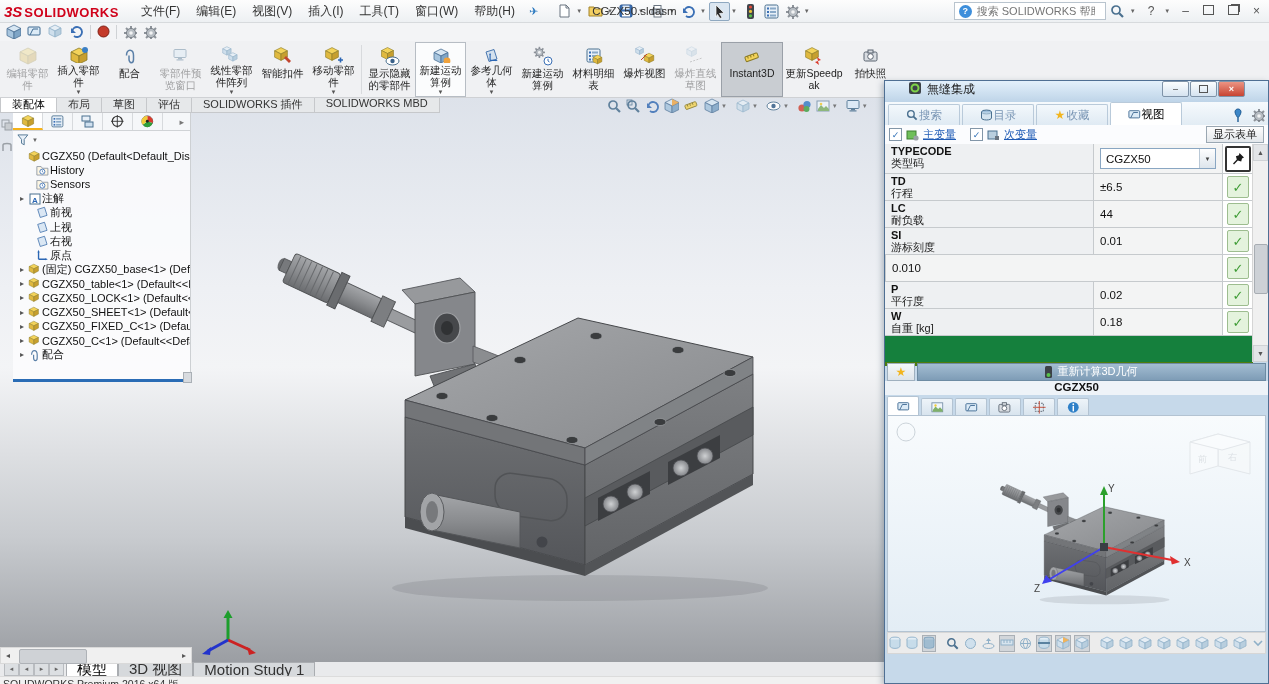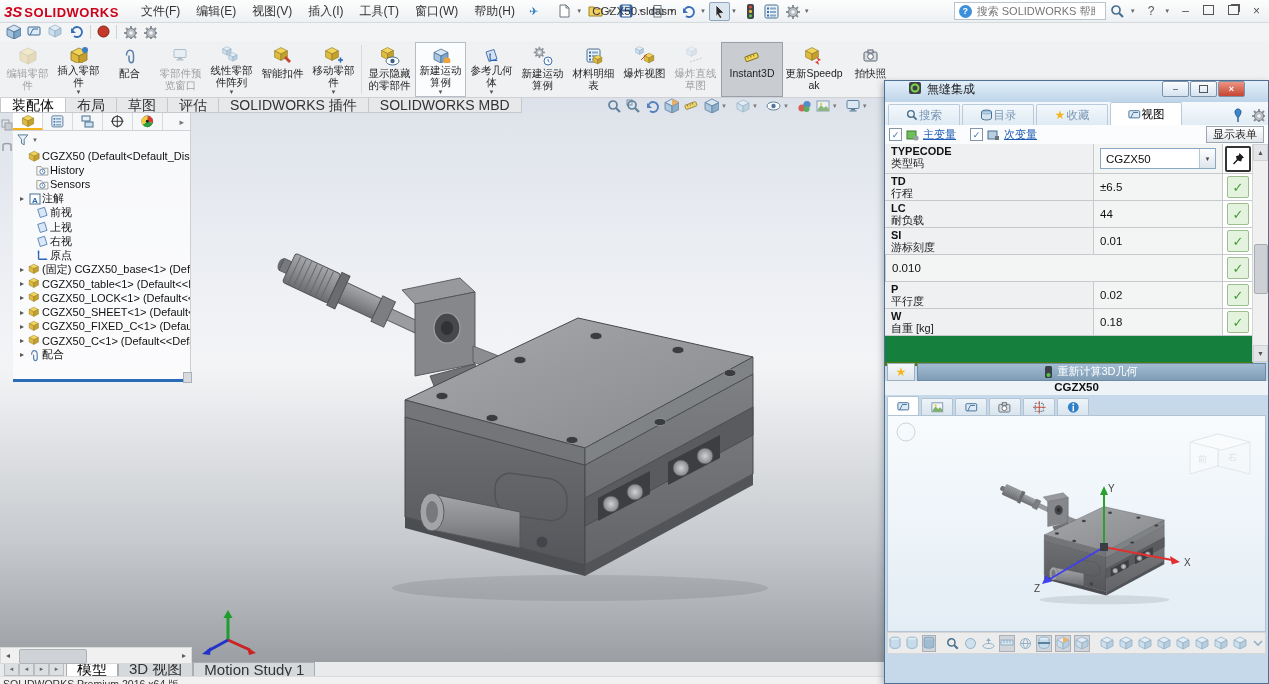--- a/index.html
+++ b/index.html
@@ -39,21 +39,21 @@
         font-size:10.5px;line-height:1.15;text-align:center;color:#1f1f1f;border:1px solid transparent;overflow:hidden}
   .rbtn .rlbl{margin-top:1px;word-break:break-all}
   .rbtn.dis{opacity:.4}
   .rbtn.on{background:#c9cdd2;border-color:#9aa0a8}
   .rbtn.boxed{border-color:#b7bdc4;background:#fbfcfd}
   .rbtn.wide{width:58px}
   .rsep{width:1px;background:#d8dadd;margin:3px 2px}
   .rcaret{font-size:6px;color:#555;margin-top:1px}
   
   #tabrow{top:96px;left:0;height:17px;display:flex;z-index:40}
-  .dtab{padding:1px 11px;font-size:14px;color:#333;background:#e6e8ea;border:1px solid #c6c8cb;border-top:none;
+  .dtab{padding:1px 11px;font-size:11px;color:#333;background:#e6e8ea;border:1px solid #c6c8cb;border-top:none;
         border-right:none;white-space:nowrap}
   .dtab:last-child{border-right:1px solid #c6c8cb}
   .dtab.on{background:#fff;color:#000}
   
   #viewport{top:96px;left:0;width:1269px;height:566px;
             background:linear-gradient(180deg,#dde2ea 0%,#eef0f4 34%,#f3f4f6 48%,#c8cbcf 78%,#9b9ea3 100%)}
   #headsup{top:98px;left:607px;height:15px;display:flex;align-items:center;gap:5px;z-index:41}
   .huic{display:flex;align-items:center;gap:1px;opacity:.85}
   
   #edgestrip{top:113px;left:0;width:13px;height:549px;z-index:42}

